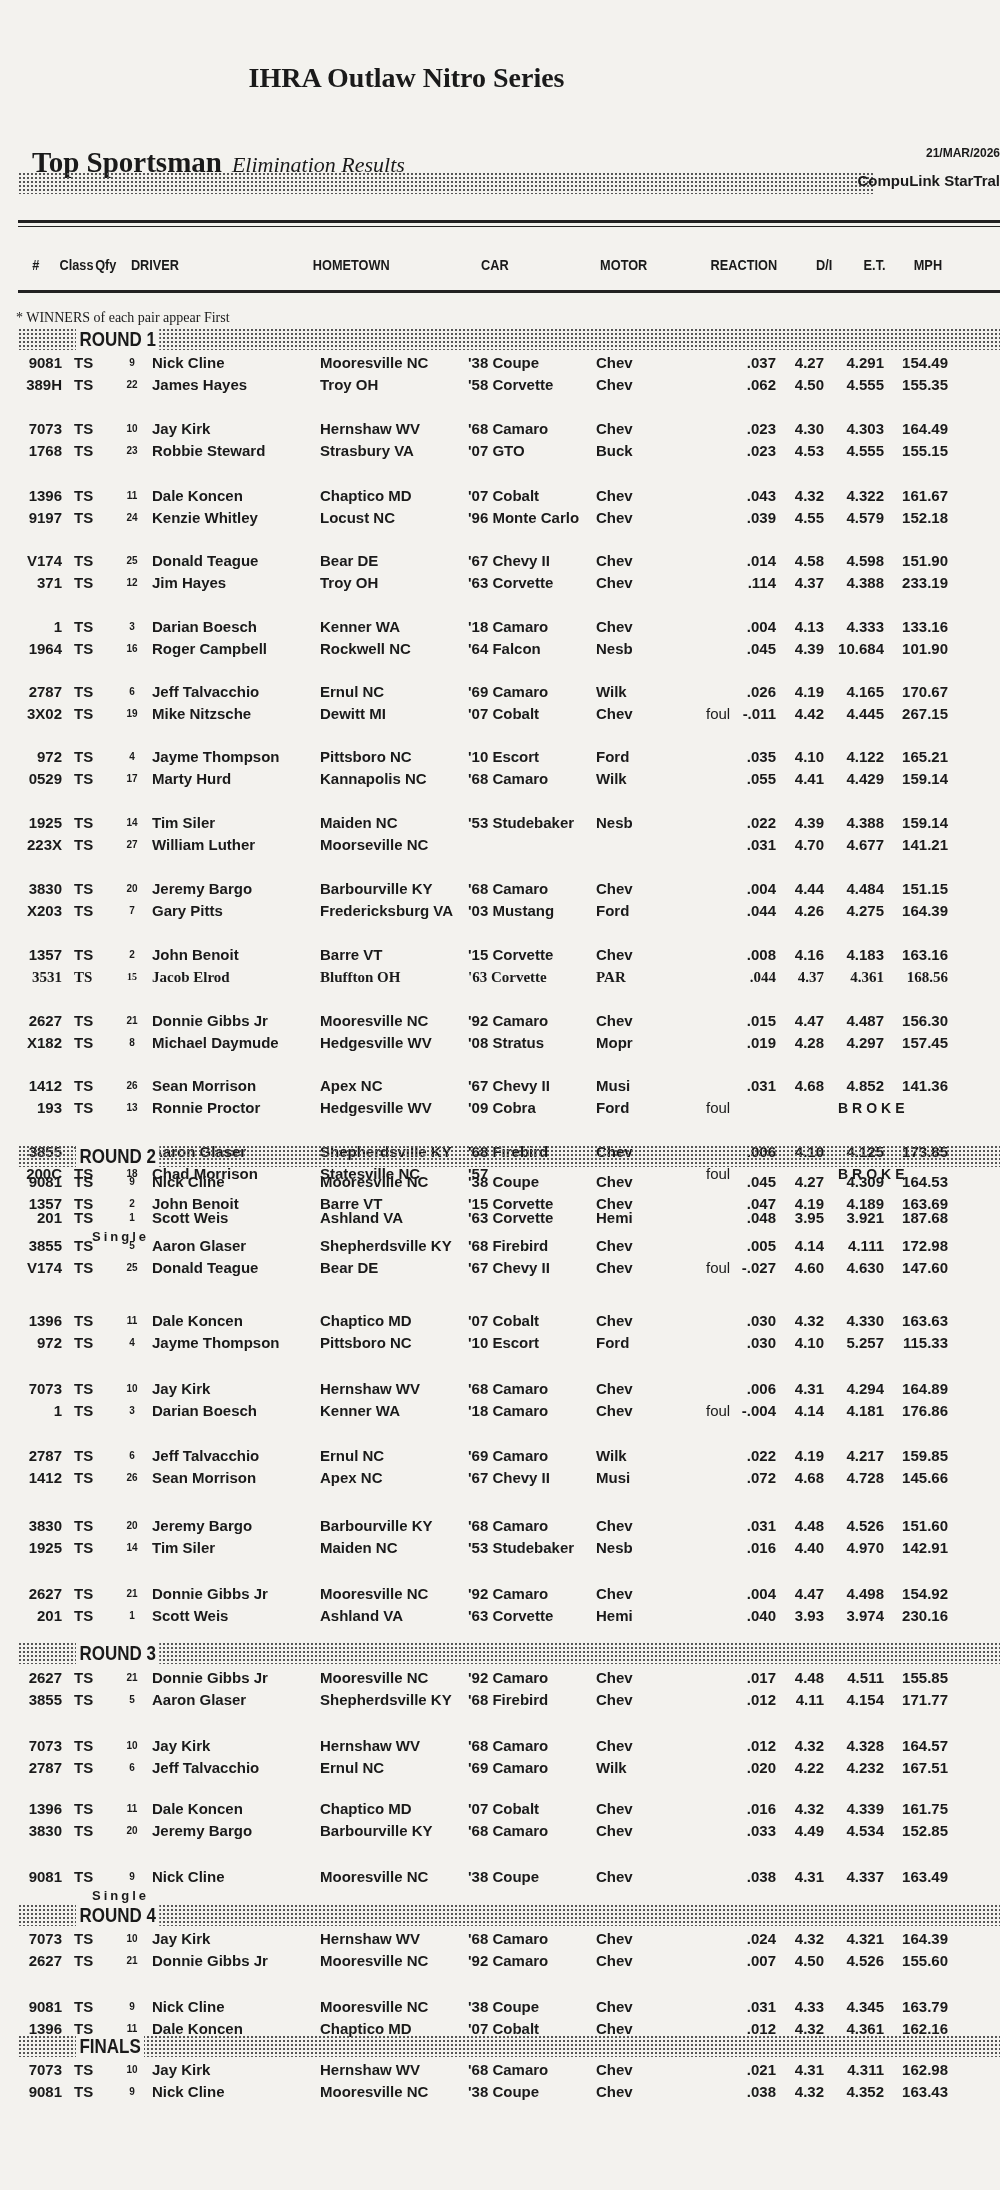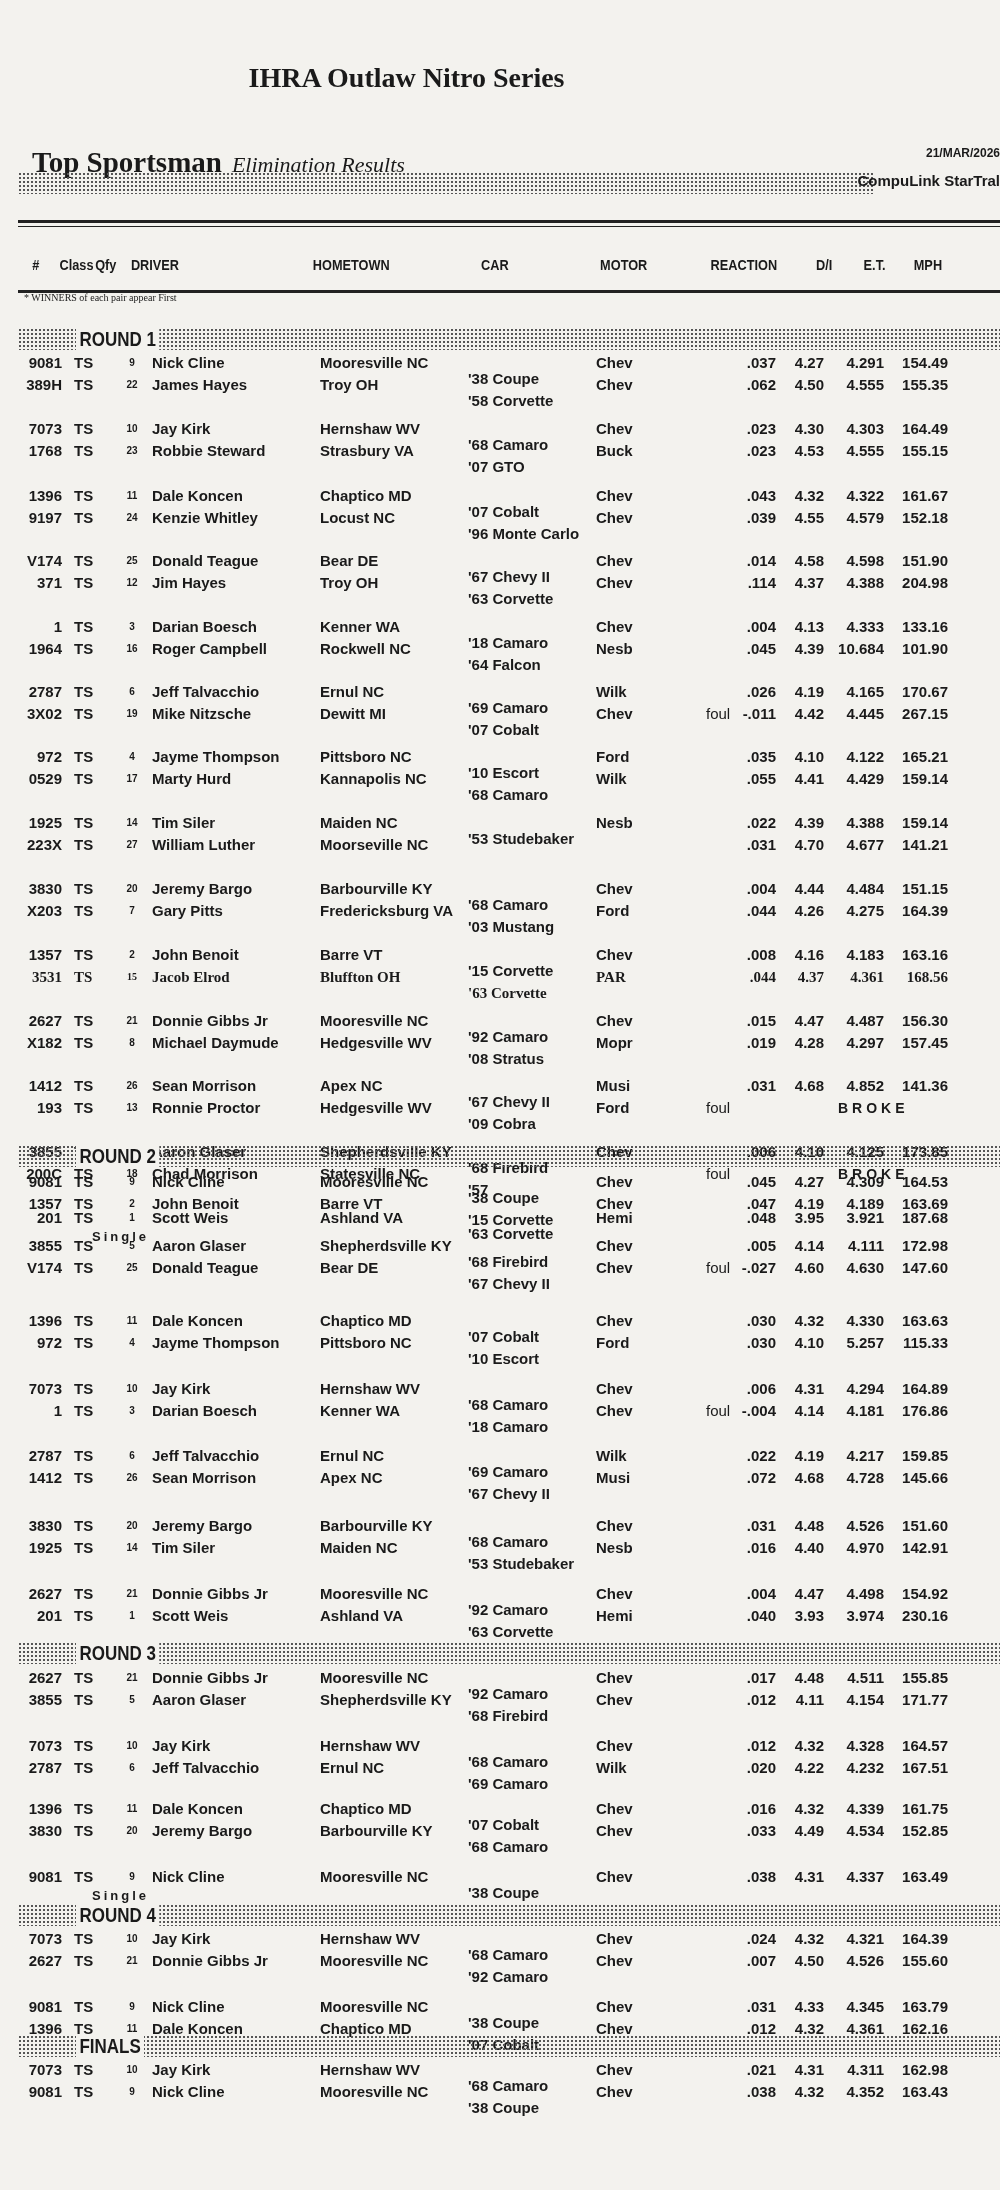--- a/index.html
+++ b/index.html
@@ -10,31 +10,31 @@
   .sub{left:32px;top:146px;font-family:"Liberation Serif",serif;}
   .sub .a{font-weight:bold;font-size:29px;margin-top:16px;}
   .sub .b{font-style:italic;font-size:22px;margin-left:10px;}
   .date{right:0;top:146px;font-size:12px;font-weight:bold;font-family:"Liberation Sans Narrow","Liberation Sans",sans-serif;}
   .tag{right:0;top:172px;font-size:15px;font-weight:bold;}
   .dots{background-image:radial-gradient(#555 0.9px,transparent 1.1px);background-size:4px 4px;}
   .hband{left:18px;width:855px;top:172px;height:22px;}
   .rule{left:18px;right:0;height:0;border-top:3px solid #222;}
   .rule2{border-top:1px solid #222;}
   .colhdr{left:0;width:1000px;top:256px;height:24px;font-size:15px;font-weight:bold;transform:scaleX(.85);transform-origin:left;}
-  .note{left:16px;top:292px;font-size:10px;font-family:"Liberation Serif",serif;margin-left:8px;}
+  .note{left:16px;top:310px;font-size:14px;font-family:"Liberation Serif",serif;}
   .band{left:18px;right:0;height:22px;}
   .band .lbl{position:absolute;left:58px;top:0;background:#f3f2ee;font-weight:bold;font-size:20px;line-height:22px;padding:0 4px;transform:scaleX(.85);transform-origin:left;}
   .row{position:absolute;left:0;width:1000px;height:22px;font-size:15px;font-weight:bold;line-height:22px;}
   .row span{position:absolute;white-space:nowrap;}
   .c-num{left:22px;width:40px;text-align:right;}
   .c-cls{left:74px;}
   .c-qfy{left:122px;width:20px;text-align:center;font-size:10px;}
   .c-drv{left:152px;}
   .c-home{left:320px;}
-  .c-car{left:468px;margin-top:16px;}
+  .c-car{left:468px;}
   .c-mot{left:596px;}
   .c-foul{left:706px;font-weight:normal;}
   .c-rt{left:730px;width:46px;text-align:right;}
   .c-di{left:782px;width:42px;text-align:right;}
   .c-et{left:830px;width:54px;text-align:right;}
   .c-mph{left:888px;width:60px;text-align:right;}
   .c-broke{left:838px;letter-spacing:4px;font-size:14px;}
   .single{position:absolute;left:92px;font-size:13px;font-weight:bold;letter-spacing:3px;}
 </style>
 </head>
@@ -165,21 +165,21 @@
       <span class="c-num">371</span>
       <span class="c-cls">TS</span>
       <span class="c-qfy">12</span>
       <span class="c-drv">Jim Hayes</span>
       <span class="c-home">Troy OH</span>
       <span class="c-car">'63 Corvette</span>
       <span class="c-mot">Chev</span>
       <span class="c-rt">.114</span>
       <span class="c-di">4.37</span>
       <span class="c-et">4.388</span>
-      <span class="c-mph">204.98</span>
+      <span class="c-mph">233.19</span>
     </div>
     <div class="row" style="top: 616px;">
       <span class="c-num">1</span>
       <span class="c-cls">TS</span>
       <span class="c-qfy">3</span>
       <span class="c-drv">Darian Boesch</span>
       <span class="c-home">Kenner WA</span>
       <span class="c-car">'18 Camaro</span>
       <span class="c-mot">Chev</span>
       <span class="c-rt">.004</span>

